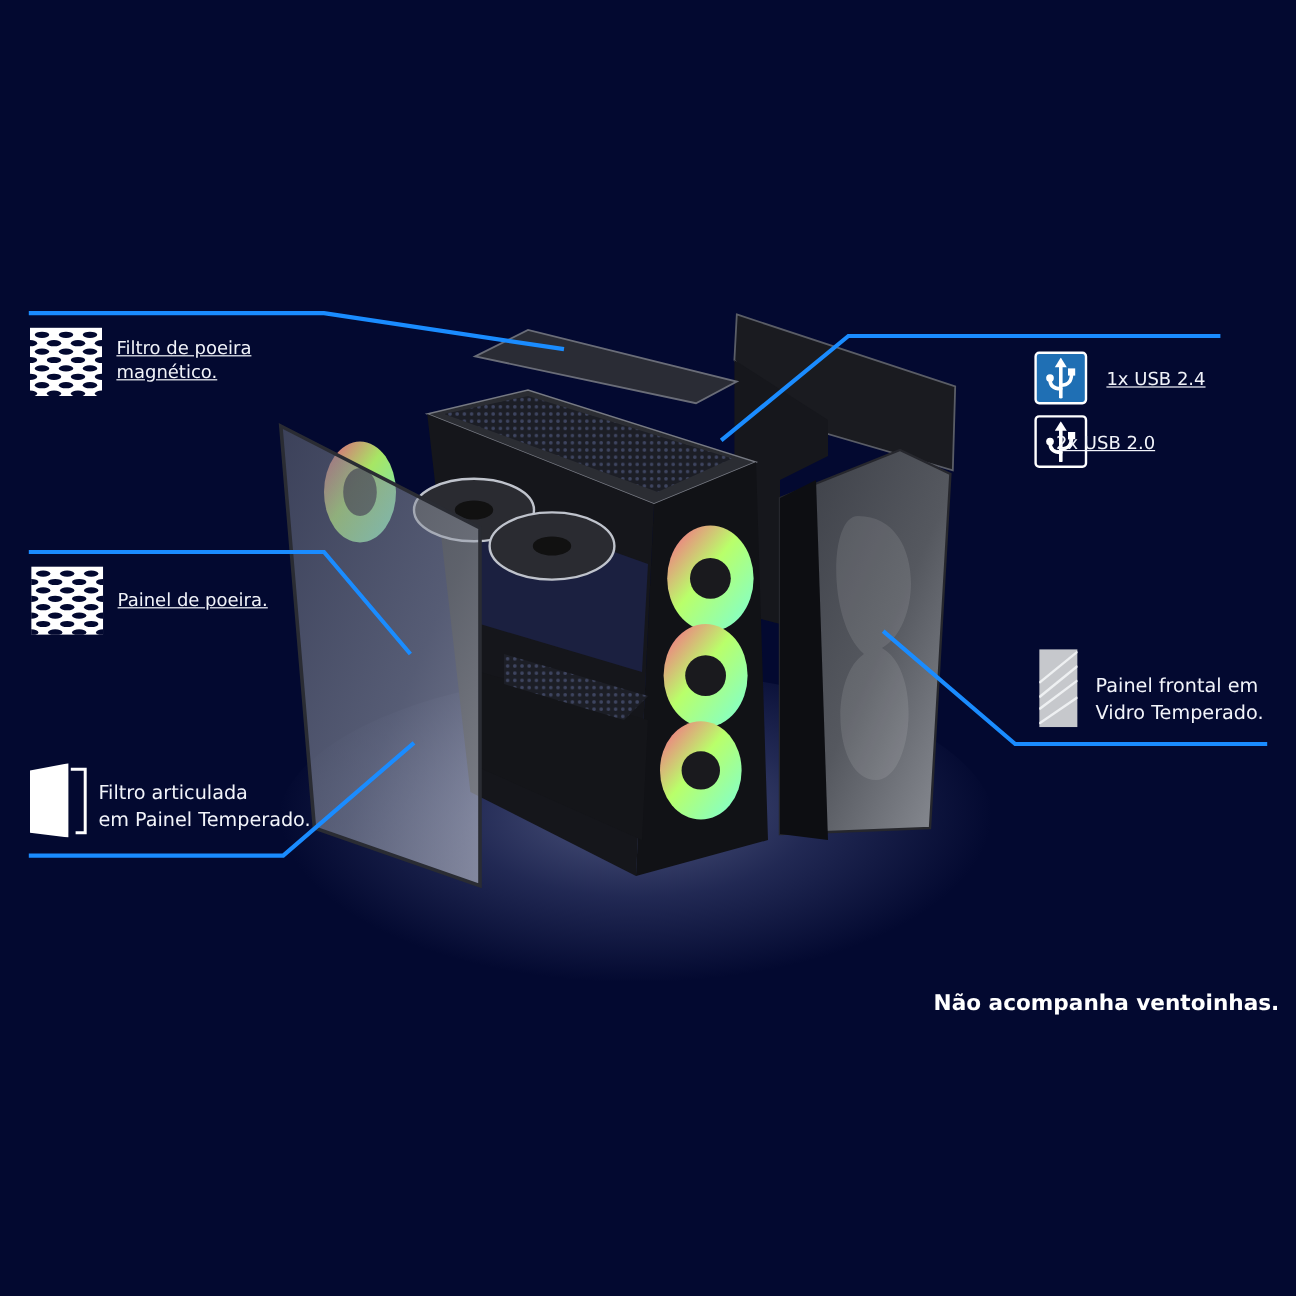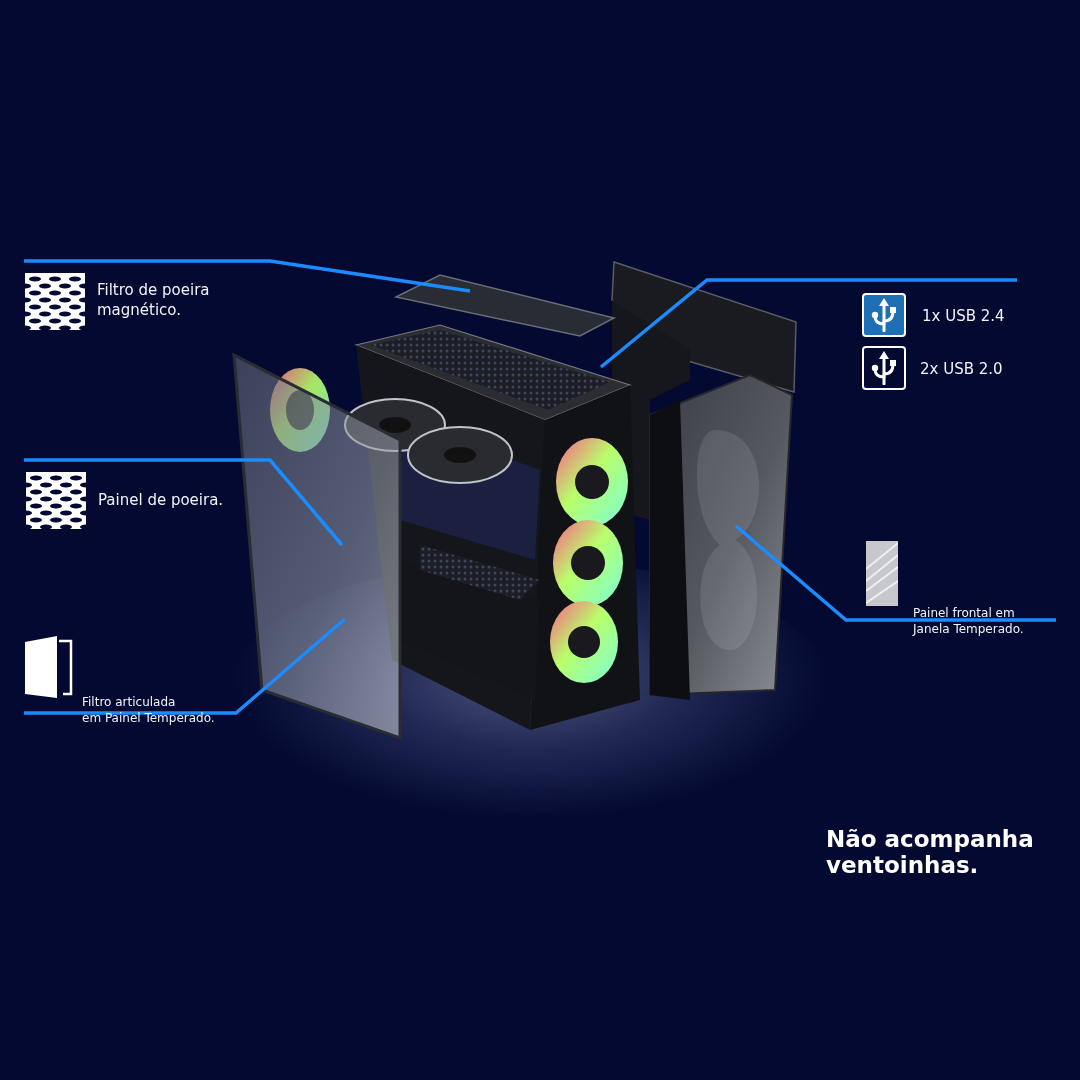--- a/index.html
+++ b/index.html
@@ -2,27 +2,27 @@
 <html><head>
 <meta charset="utf-8">
 <style>
   html, body { margin:0; padding:0; }
   body { width:1080px; height:1080px; background:#030930; overflow:hidden; position:relative; font-family:"DejaVu Sans", "Liberation Sans", sans-serif; color:#fff; }
   .stage { position:absolute; left:0; top:0; width:1080px; height:1080px; }
   .glow { position:absolute; left:230px; top:560px; width:600px; height:260px; border-radius:50%;
           background: radial-gradient(ellipse at 50% 45%, rgba(140,150,190,0.55) 0%, rgba(90,100,150,0.35) 35%, rgba(3,9,48,0) 70%); }
   svg.lines { position:absolute; left:0; top:0; }
   .label { position:absolute; color:#f2f4fa; line-height:1.35; }
-  .lbl-lg { font-size:15px; }
-  .lbl-sm { font-size:12px;margin-top:44px; }
+  .lbl-lg { font-size:15px;text-decoration:underline; }
+  .lbl-sm { font-size:16px; }
   .icon { position:absolute; }
   .usb-box { position:absolute; width:44px; height:44px; border:2px solid #ffffff; border-radius:4px; box-sizing:border-box; display:flex; align-items:center; justify-content:center; }
   .usb-box.filled { background:#1f6fb4; }
   .usb-box.outline { background:#030930; }
-  .note { position:absolute; font-weight:bold; font-size:23px; color:#ffffff;margin-left:48px; }
+  .note { position:absolute; font-weight:bold; font-size:18px; color:#ffffff; }
 </style>
 </head>
 <body>
 
 <div class="stage">
 
   <div class="glow"></div>
 
   <svg class="lines" width="1080" height="1080" viewBox="0 0 1080 1080">
     <defs>
@@ -205,30 +205,30 @@
       <g fill="none" stroke="#fff" stroke-width="3" stroke-linecap="round">
         <line x1="15" y1="6" x2="15" y2="33"></line>
         <path d="M15,26 C8,26 6,22 6,18"></path>
         <path d="M15,23 C22,23 24,19 24,13"></path>
       </g>
       <polygon points="15,0 10,8 20,8" fill="#fff"></polygon>
       <circle cx="6" cy="17" r="3.2" fill="#fff"></circle>
       <rect x="21" y="9" width="6" height="6" fill="#fff"></rect>
     </svg>
   </div>
-  <div class="label lbl-lg" style="left:920px;top:359px">2x USB 2.0</div>
+  <div class="label lbl-lg" style="left:880px;top:359px">2x USB 2.0</div>
 
   <svg class="icon" style="left:866px;top:541px" width="32" height="65" viewBox="0 0 32 65">
     <rect width="32" height="65" fill="#c6c8cc"></rect>
     <g stroke="#eef0f2" stroke-width="2">
       <line x1="0" y1="28" x2="32" y2="2"></line>
       <line x1="0" y1="40" x2="32" y2="14"></line>
       <line x1="0" y1="50" x2="32" y2="26"></line>
       <line x1="0" y1="62" x2="32" y2="40"></line>
     </g>
   </svg>
   <div class="label lbl-sm" style="left:913px;top:561px">
     <div>Painel frontal em</div>
-    <div>Janela Temperado.</div>
+    <div>Vidro Temperado.</div>
   </div>
 
   <div class="note" style="left:778px;top:826px">Não acompanha ventoinhas.</div>
 </div>
 
 </body></html>

